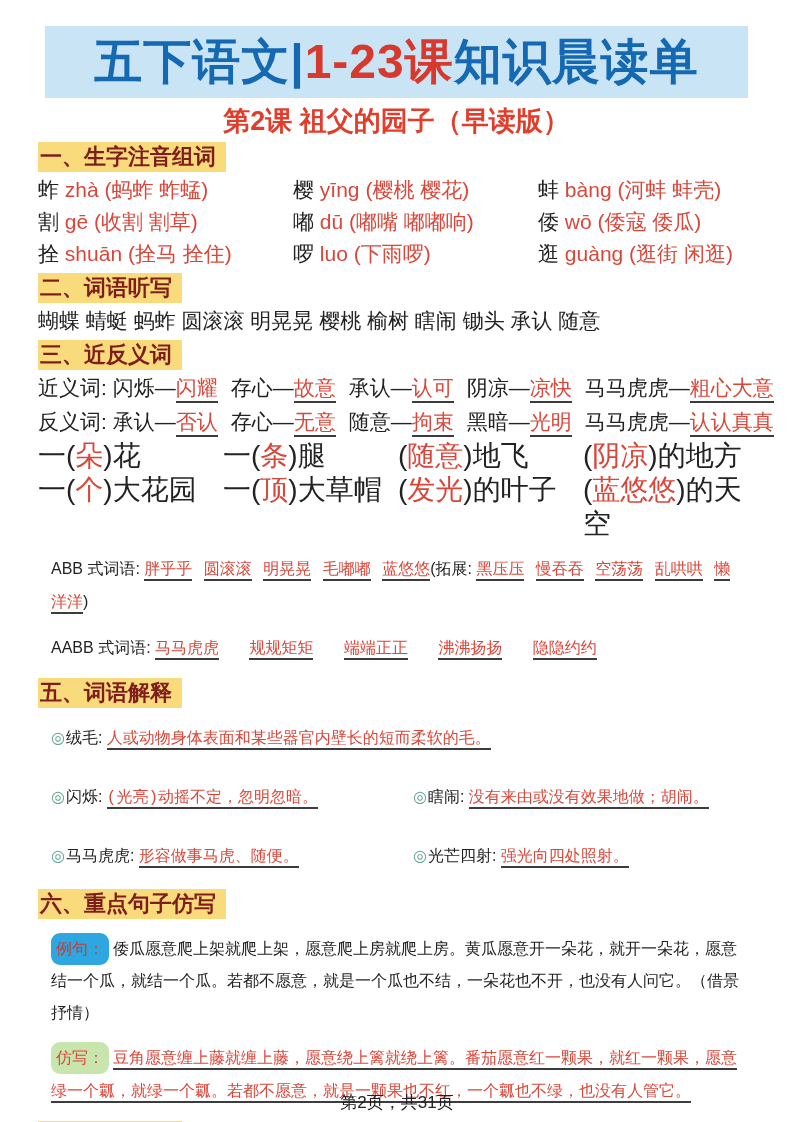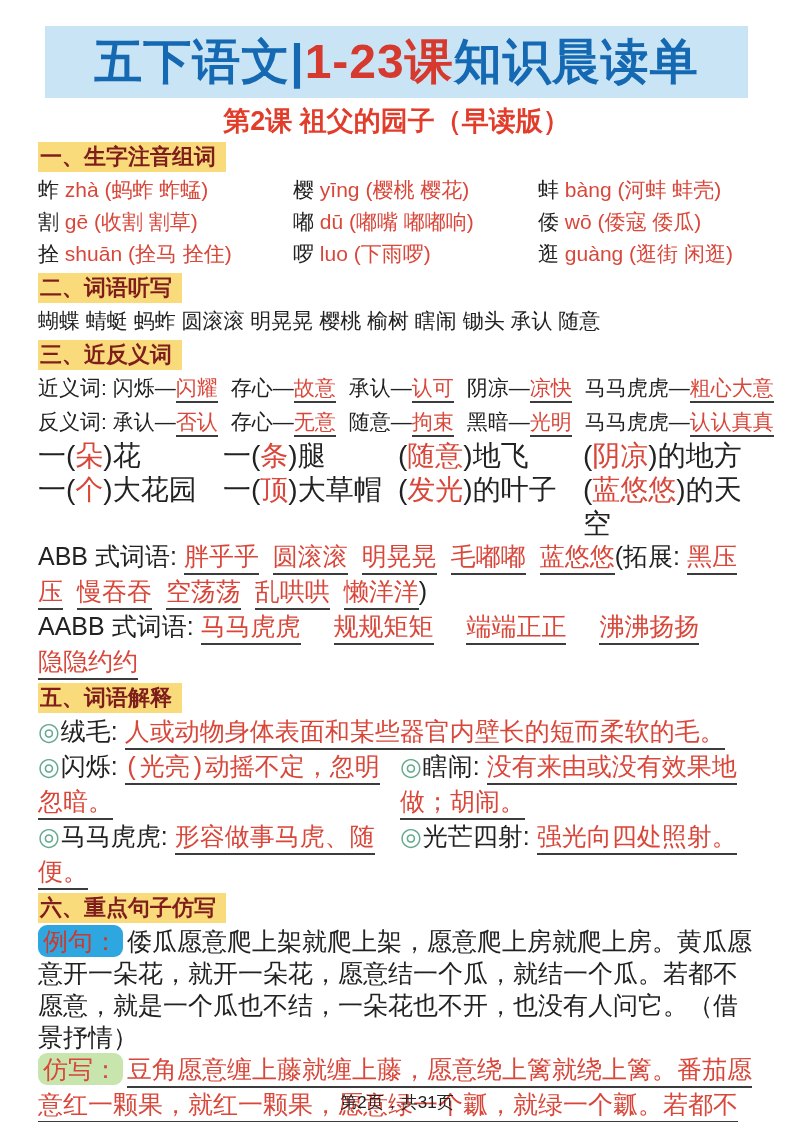--- a/index.html
+++ b/index.html
@@ -19,21 +19,21 @@
     text-align:center;font-size:27px;font-weight:700;color:#e23d2b;
     margin:6px 0 4px 0;line-height:34px;
   }
   .content{padding:0 38px;}
   .sec-head{margin:3px 0 1px 0;line-height:28px;}
   .sec-head .hl{
     display:inline-block;background:#f9db7b;color:#7f1d1d;
     font-size:22px;font-weight:700;padding:1px 10px 1px 2px;
   }
   .line{margin:0;font-size:21px;line-height:32px;white-space:nowrap;}
-  .para{margin:0;font-size:25px;line-height:32px;}
+  .para{margin:13px;font-size:16px;line-height:32px;}
   .b{color:#222;}
   .r{color:#d8473a;font-family:Liberation Mono, monospace;}
   .u{border-bottom:2px solid #3c3c3c;}
   .vocab-grid{
     display:grid;grid-template-columns:255px 245px 1fr;
     font-size:21px;line-height:32px;
   }
   .vcell .hz{color:#222;}
   .vcell .py{color:#d8473a;}
   .vcell .rw{color:#d8473a;}

